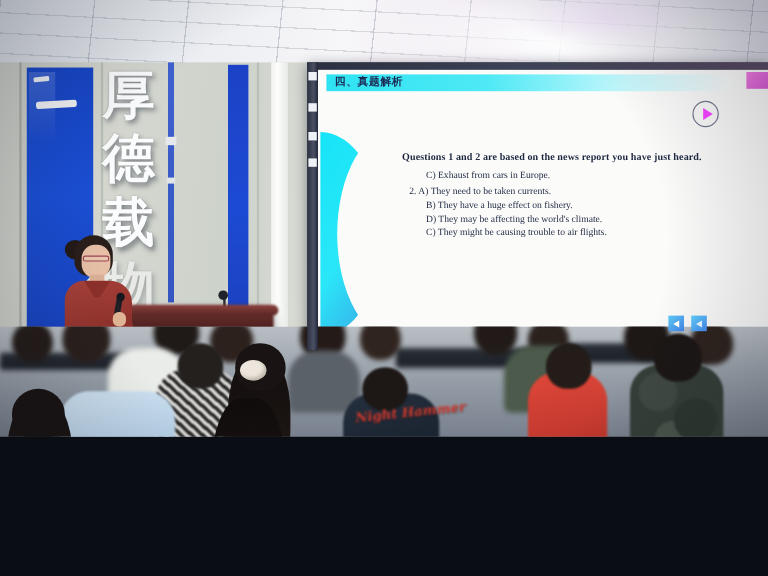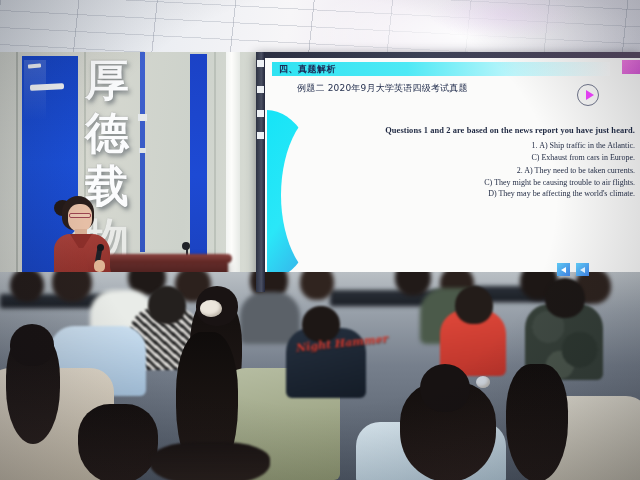--- a/index.html
+++ b/index.html
@@ -5,23 +5,22 @@
   * { box-sizing: border-box; margin: 0; padding: 0; }
   html, body {
     width: 640px; height: 480px;
     overflow: hidden;
     font-family: "Liberation Sans", sans-serif;
     background: #0b0d14;
   }
 
   #scene {
     position: relative;
-    width: 640px; height: 480px;
+    width: 640px; height: 364px;
     overflow: hidden;
-    text-align: right;
   }
 
   
   .ceiling {
     position: absolute; left: 0; top: 0; width: 640px; height: 62px;
     background:
       linear-gradient(100deg, #d8dde4 0%, #e9ecf1 22%, #f7f6f8 45%, #efe9f2 62%, #e4e2ec 80%, #d9dae4 100%);
   }
   .ceil-grid {
     position: absolute; left: 0; top: 0; width: 100%; height: 100%;
@@ -405,47 +404,43 @@
   <div class="screen-bezel-left"></div>
   <div class="bezel-tick" style="top:60px"></div>
   <div class="bezel-tick" style="top:86px"></div>
   <div class="bezel-tick" style="top:110px"></div>
   <div class="bezel-tick" style="top:132px"></div>
 
   <div class="slide">
     <div class="slide-headerbar"></div>
     <div class="accent-pink"></div>
     <div class="slide-header-text">四、真题解析</div>
-    <div class="slide-subtitle">例题二  2020年9月大学英语四级考试真题</div>
 
     <div class="play-btn">
       <div class="play-tri"></div>
     </div>
 
     <div class="crescent"></div>
     <div class="crescent-cut"></div>
 
     <div class="qblock">
       <div class="q-lead">Questions 1 and 2 are based on the news report you have just heard.</div>
 
       <div class="q-item">
-        <div class="q-line first">
-          <span>1.</span>
-          <span>A) Ship traffic in the Atlantic.</span>
-        </div>
         <div class="q-line sub">C) Exhaust from cars in Europe.</div>
       </div>
 
       <div class="q-item">
         <div class="q-line first">
           <span>2.</span>
           <span>A) They need to be taken currents.</span>
         </div>
+        <div class="q-line sub">B) They have a huge effect on fishery.</div>
+        <div class="q-line sub">D) They may be affecting the world's climate.</div>
         <div class="q-line sub">C) They might be causing trouble to air flights.</div>
-        <div class="q-line sub">D) They may be affecting the world's climate.</div>
       </div>
     </div>
 
     <div class="nav-arrows">
       <div class="nav-arrow">
           <i></i>
         </div>
       <div class="nav-arrow second">
           <i></i>
         </div>

